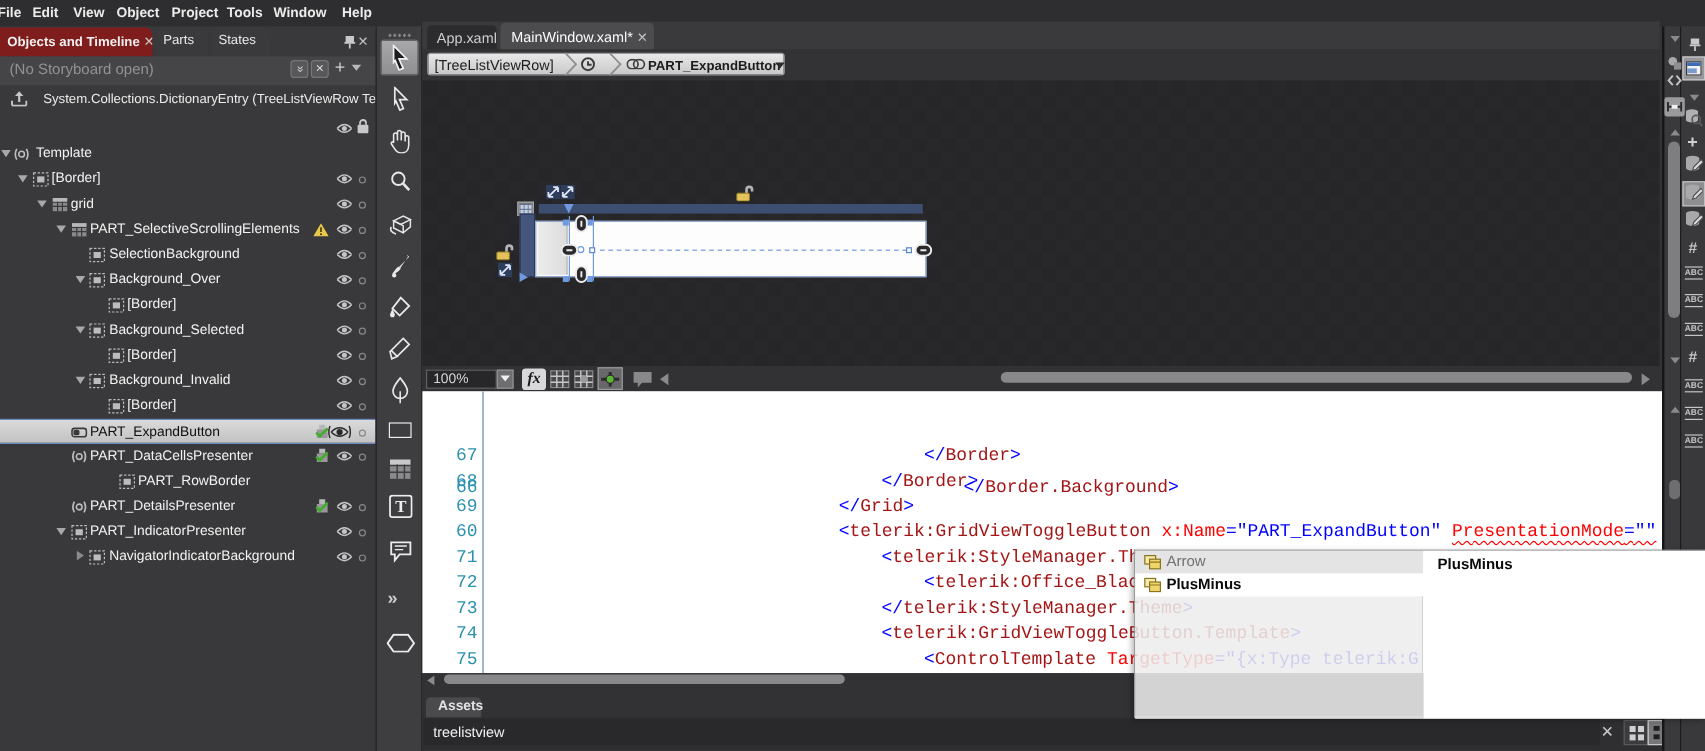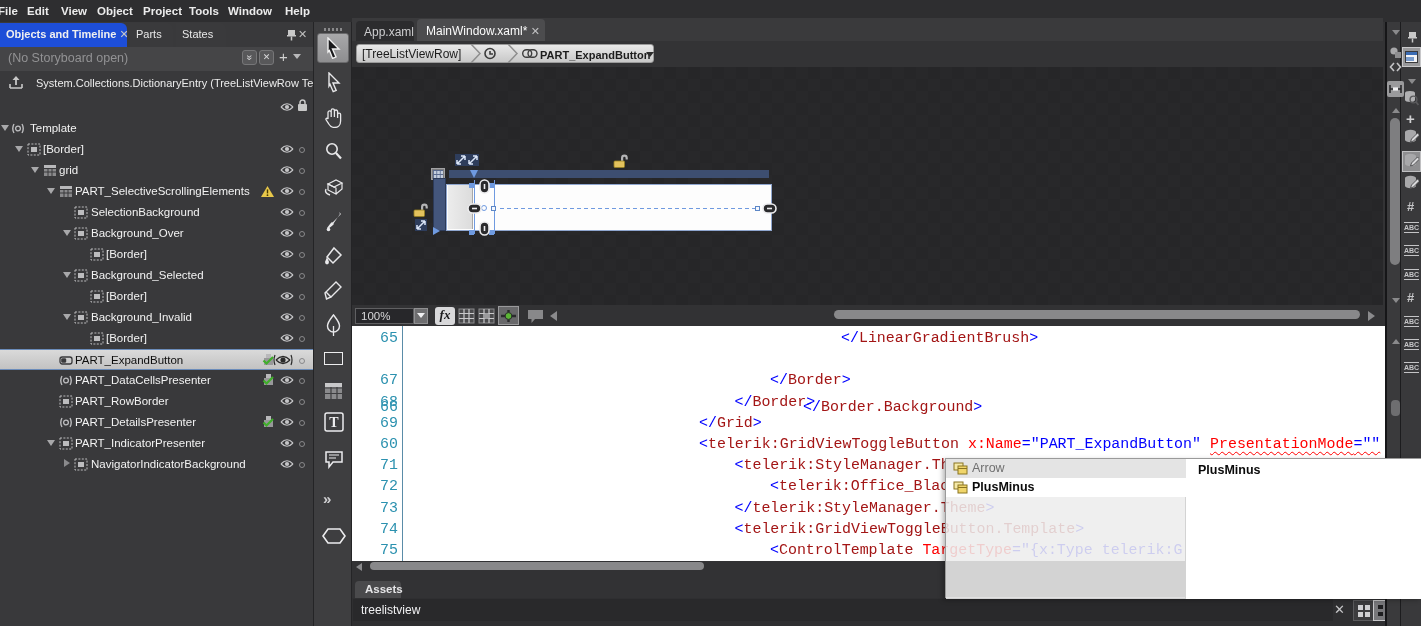--- a/index.html
+++ b/index.html
@@ -27,21 +27,21 @@
 #assetsbar { left:352px; top:574px; width:1069px; height:24px; background:#323234; }
 #searchrow { left:352px; top:598px; width:1190px; height:28px; background:#2f2f31; }
 #rightcol1 { left:1385px; top:22px; width:15px; height:604px; background:#3a3a3c; border-left:2px solid #161618; z-index:5; }
 .abc { width:15px; height:11px; color:#c4c4c6; font-size:7px; font-weight:bold; letter-spacing:0; text-align:center; border-top:1px solid #c4c4c6; border-bottom:1px solid #c4c4c6; line-height:9px; }
 .hash { color:#c4c4c6; font-size:13px; font-weight:bold; }
 .dbi { width:15px; height:15px; }
 #rightcol2 { left:1400px; top:22px; width:21px; height:604px; background:#39393b; border-left:1px solid #1c1c1e; }
 
 .ptab { position:absolute; top:23px; height:24px; font-size:11px; font-weight:bold; color:#f0f0f0;
   padding:5px 0 0 6px; border-radius:0 6px 0 0; white-space:nowrap; overflow:hidden; }
-.ptab.active { background:#1d4ed8; }
+.ptab.active { background:#7f1d1d; }
 .ptab.inactive { background:#3a3a3c; color:#e8e8e8; font-weight:normal; }
 #sbbar { left:0; top:47px; width:313px; height:24px; background:#454547; }
 #sbbar .lbl { position:absolute; left:8px; top:4px; color:#929294; font-size:12.5px; }
 .sbtn { position:absolute; top:3px; width:15px; height:15px; background:#58585a; border:1px solid #767678;
   border-radius:3px; color:#d8d8da; font-size:9px; text-align:center; line-height:13px; }
 #scoperow { left:0; top:71px; width:313px; height:26px; }
 #scoperow .txt { position:absolute; left:36px; top:6px; color:#ececec; font-size:11px; white-space:nowrap; }
 .trow { position:absolute; left:0; width:313px; height:21px; }
 .trow .nm { position:absolute; top:3.5px; font-size:11.5px; color:#f2f2f2; white-space:nowrap; }
 .trow.sel { background:linear-gradient(#dadada,#c2c2c2); border-top:1px solid #6b8cba; border-bottom:1px solid #6b8cba; }
@@ -299,21 +299,21 @@
         <path d="M4 1h5v4H4z" fill="#b8b8ba"></path>
         <path d="M2 5h9v7H2z" fill="#98989a"></path>
         <path d="M1.5 7.5l3 3L11 4" stroke="#3fae2a" stroke-width="2.2" fill="none"></path>
       </svg>
   <svg class="eye" width="14" height="12" viewBox="0 0 14 12">
         <path d="M1 6q6-6.5 12 0M1 6q6 6.5 12 0" fill="none" stroke="#c4c4c6" stroke-width="1.2"></path>
         <circle cx="7" cy="6" r="2.1" fill="#c4c4c6"></circle>
       </svg>
   <div class="circ"></div>
   </div>
-  <div class="trow" style="top:391px;">
+  <div class="trow" style="top:391px;margin-left:40px;">
   <svg class="ticon" style="left:59px" width="14" height="13" viewBox="0 0 14 13">
         <use href="#ic-border"></use>
       </svg>
   <span class="nm" style="left:75px;">PART_RowBorder</span>
   <svg class="eye" width="14" height="12" viewBox="0 0 14 12">
         <path d="M1 6q6-6.5 12 0M1 6q6 6.5 12 0" fill="none" stroke="#c4c4c6" stroke-width="1.2"></path>
         <circle cx="7" cy="6" r="2.1" fill="#c4c4c6"></circle>
       </svg>
   <div class="circ"></div>
   </div>
@@ -517,21 +517,20 @@
       </svg>
     <svg class="abs" style="left:175px;top:4px" width="17" height="15" viewBox="0 0 17 15">
         <path d="M1 1h15v9H8l-3.5 4v-4H1z" fill="#88888a"></path>
       </svg>
     <div class="abs" style="left:198px;top:6px;width:0;height:0;border-top:5px solid transparent;border-bottom:5px solid transparent;border-right:7px solid #8a8a8c;"></div>
     <div class="abs" style="left:482px;top:5px;width:526px;height:9px;background:#88888a;border-radius:4.5px;"></div>
     <div class="abs" style="left:1016px;top:6px;width:0;height:0;border-top:5px solid transparent;border-bottom:5px solid transparent;border-left:7px solid #8a8a8c;"></div>
   </div>
   <div class="abs" id="codearea">
     <div class="abs" style="left:50px;top:0;width:1px;height:235px;background:#5a8ca8;"></div>
-    <div class="ln" style="top:2px;"><span class="g">65</span><span class="c" style="left:489px;"><span class="b">&lt;/</span><span class="t">LinearGradientBrush</span><span class="b">&gt;</span></span></div>
     <div class="ln" style="top:23.2px;margin-top:48px;"><span class="g">66</span><span class="c" style="left:451px;"><span class="b">&lt;/</span><span class="t">Border.Background</span><span class="b">&gt;</span></span></div>
     <div class="ln" style="top:44.4px;"><span class="g">67</span><span class="c" style="left:418px;"><span class="b">&lt;/</span><span class="t">Border</span><span class="b">&gt;</span></span></div>
     <div class="ln" style="top:65.6px;"><span class="g">68</span><span class="c" style="left:382.5px;"><span class="b">&lt;/</span><span class="t">Border</span><span class="b">&gt;</span></span></div>
     <div class="ln" style="top:86.8px;"><span class="g">69</span><span class="c" style="left:347px;"><span class="b">&lt;/</span><span class="t">Grid</span><span class="b">&gt;</span></span></div>
     <div class="ln" style="top:108px;"><span class="g">60</span><span class="c" style="left:347px;"><span class="b">&lt;</span><span class="t">telerik:GridViewToggleButton</span> <span class="r">x:Name</span><span class="b">="PART_ExpandButton"</span> <span class="sq"><span class="r">PresentationMode</span><span class="b">=""</span></span></span></div>
     <div class="ln" style="top:129.2px;"><span class="g">71</span><span class="c" style="left:382.5px;"><span class="b">&lt;</span><span class="t">telerik:StyleManager.Theme</span><span class="b">&gt;</span></span></div>
     <div class="ln" style="top:150.4px;"><span class="g">72</span><span class="c" style="left:418px;"><span class="b">&lt;</span><span class="t">telerik:Office_BlackTheme</span><span class="b">/&gt;</span></span></div>
     <div class="ln" style="top:171.6px;"><span class="g">73</span><span class="c" style="left:382.5px;"><span class="b">&lt;/</span><span class="t">telerik:StyleManager.Theme</span><span class="b">&gt;</span></span></div>
     <div class="ln" style="top:192.8px;"><span class="g">74</span><span class="c" style="left:382.5px;"><span class="b">&lt;</span><span class="t">telerik:GridViewToggleButton.Template</span><span class="b">&gt;</span></span></div>
     <div class="ln" style="top:214px;"><span class="g">75</span><span class="c" style="left:418px;"><span class="b">&lt;</span><span class="t">ControlTemplate</span> <span class="r">TargetType</span><span class="b">="{x:Type telerik:G</span></span></div>

